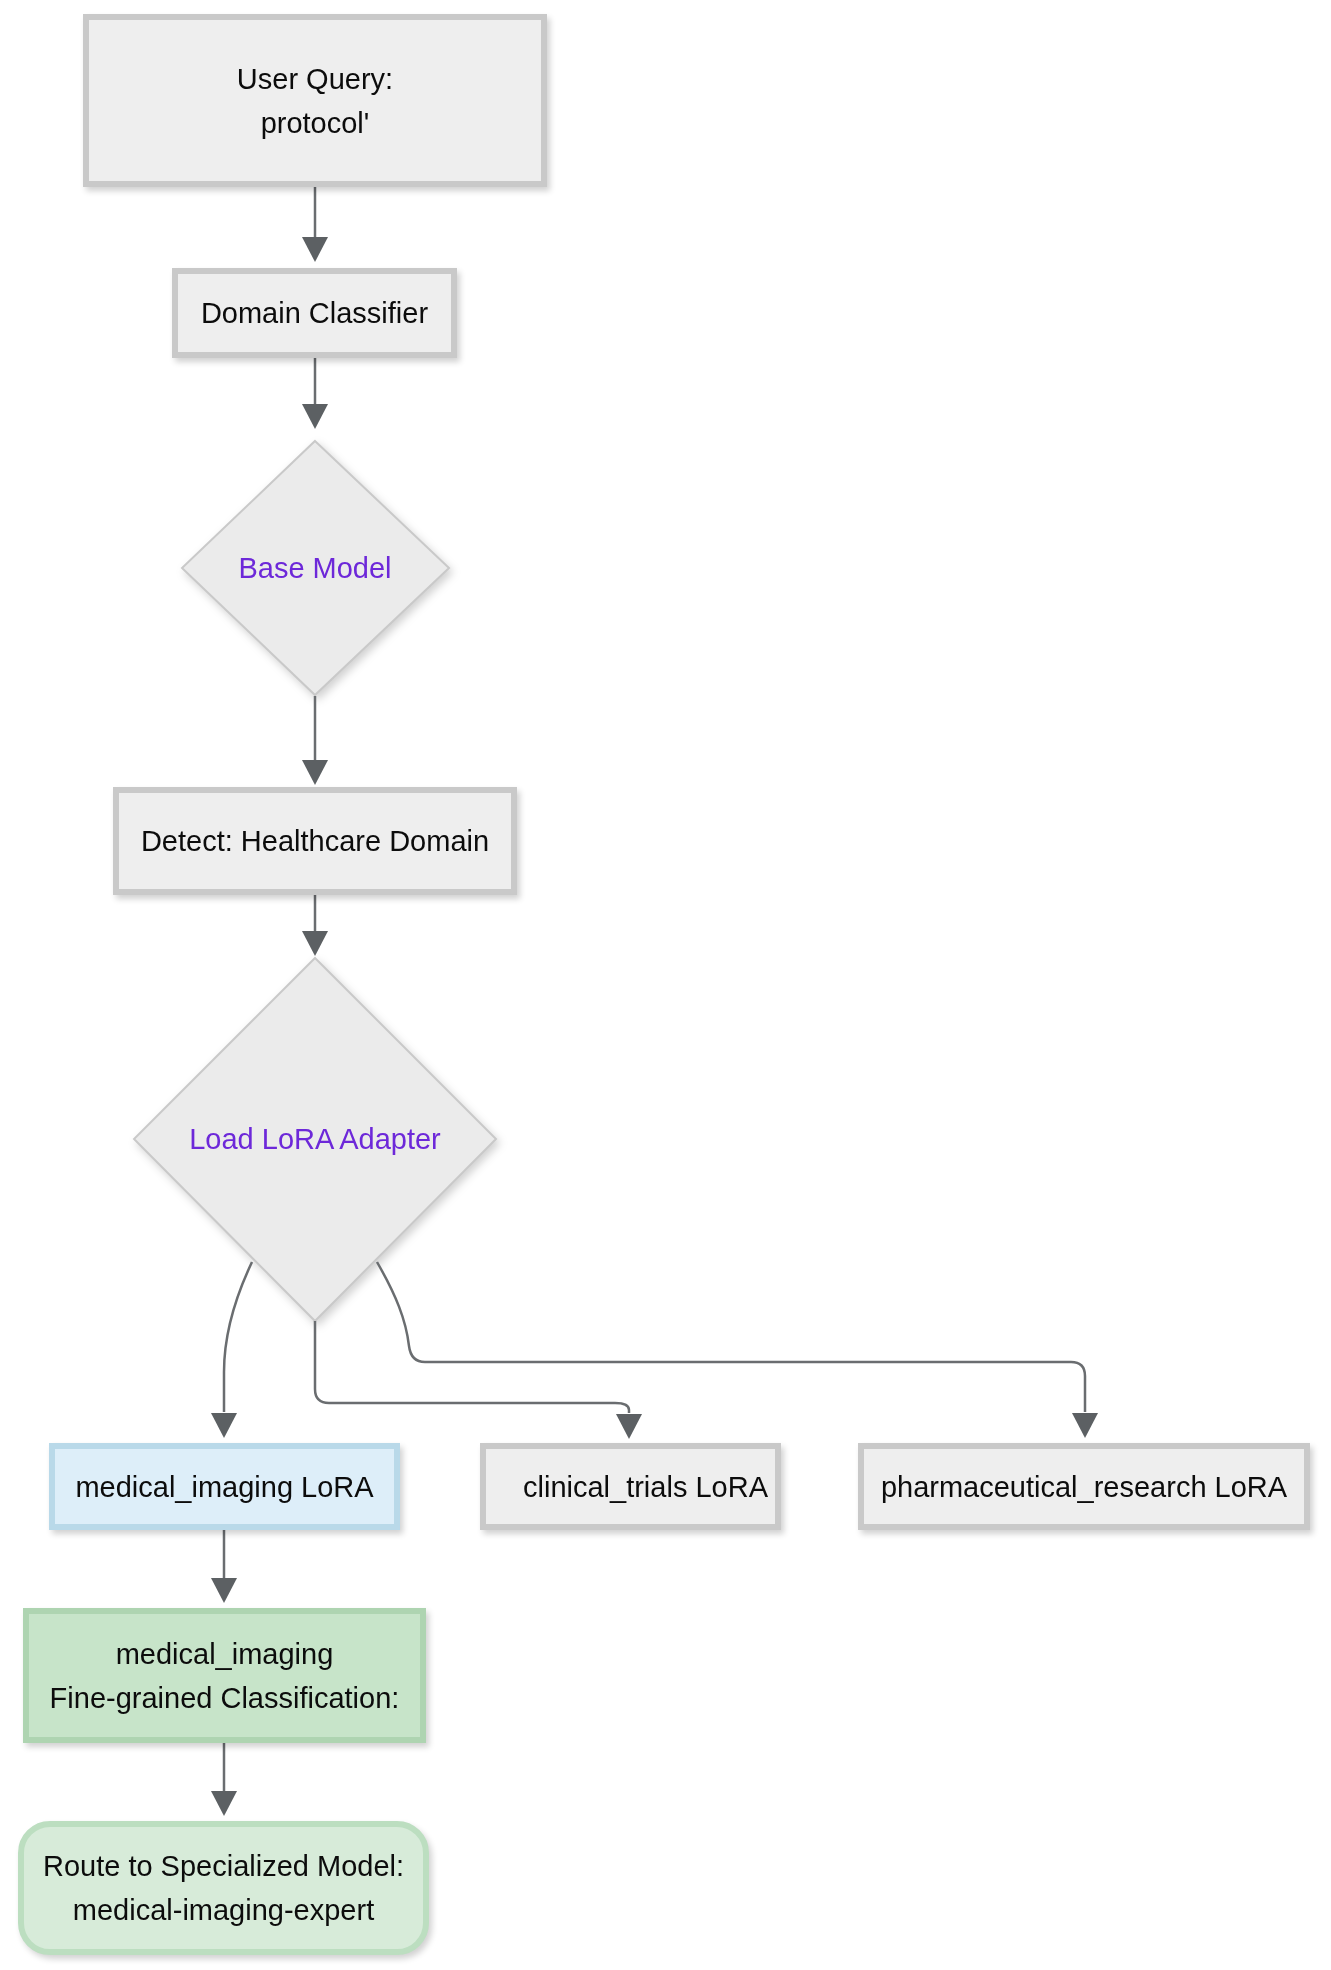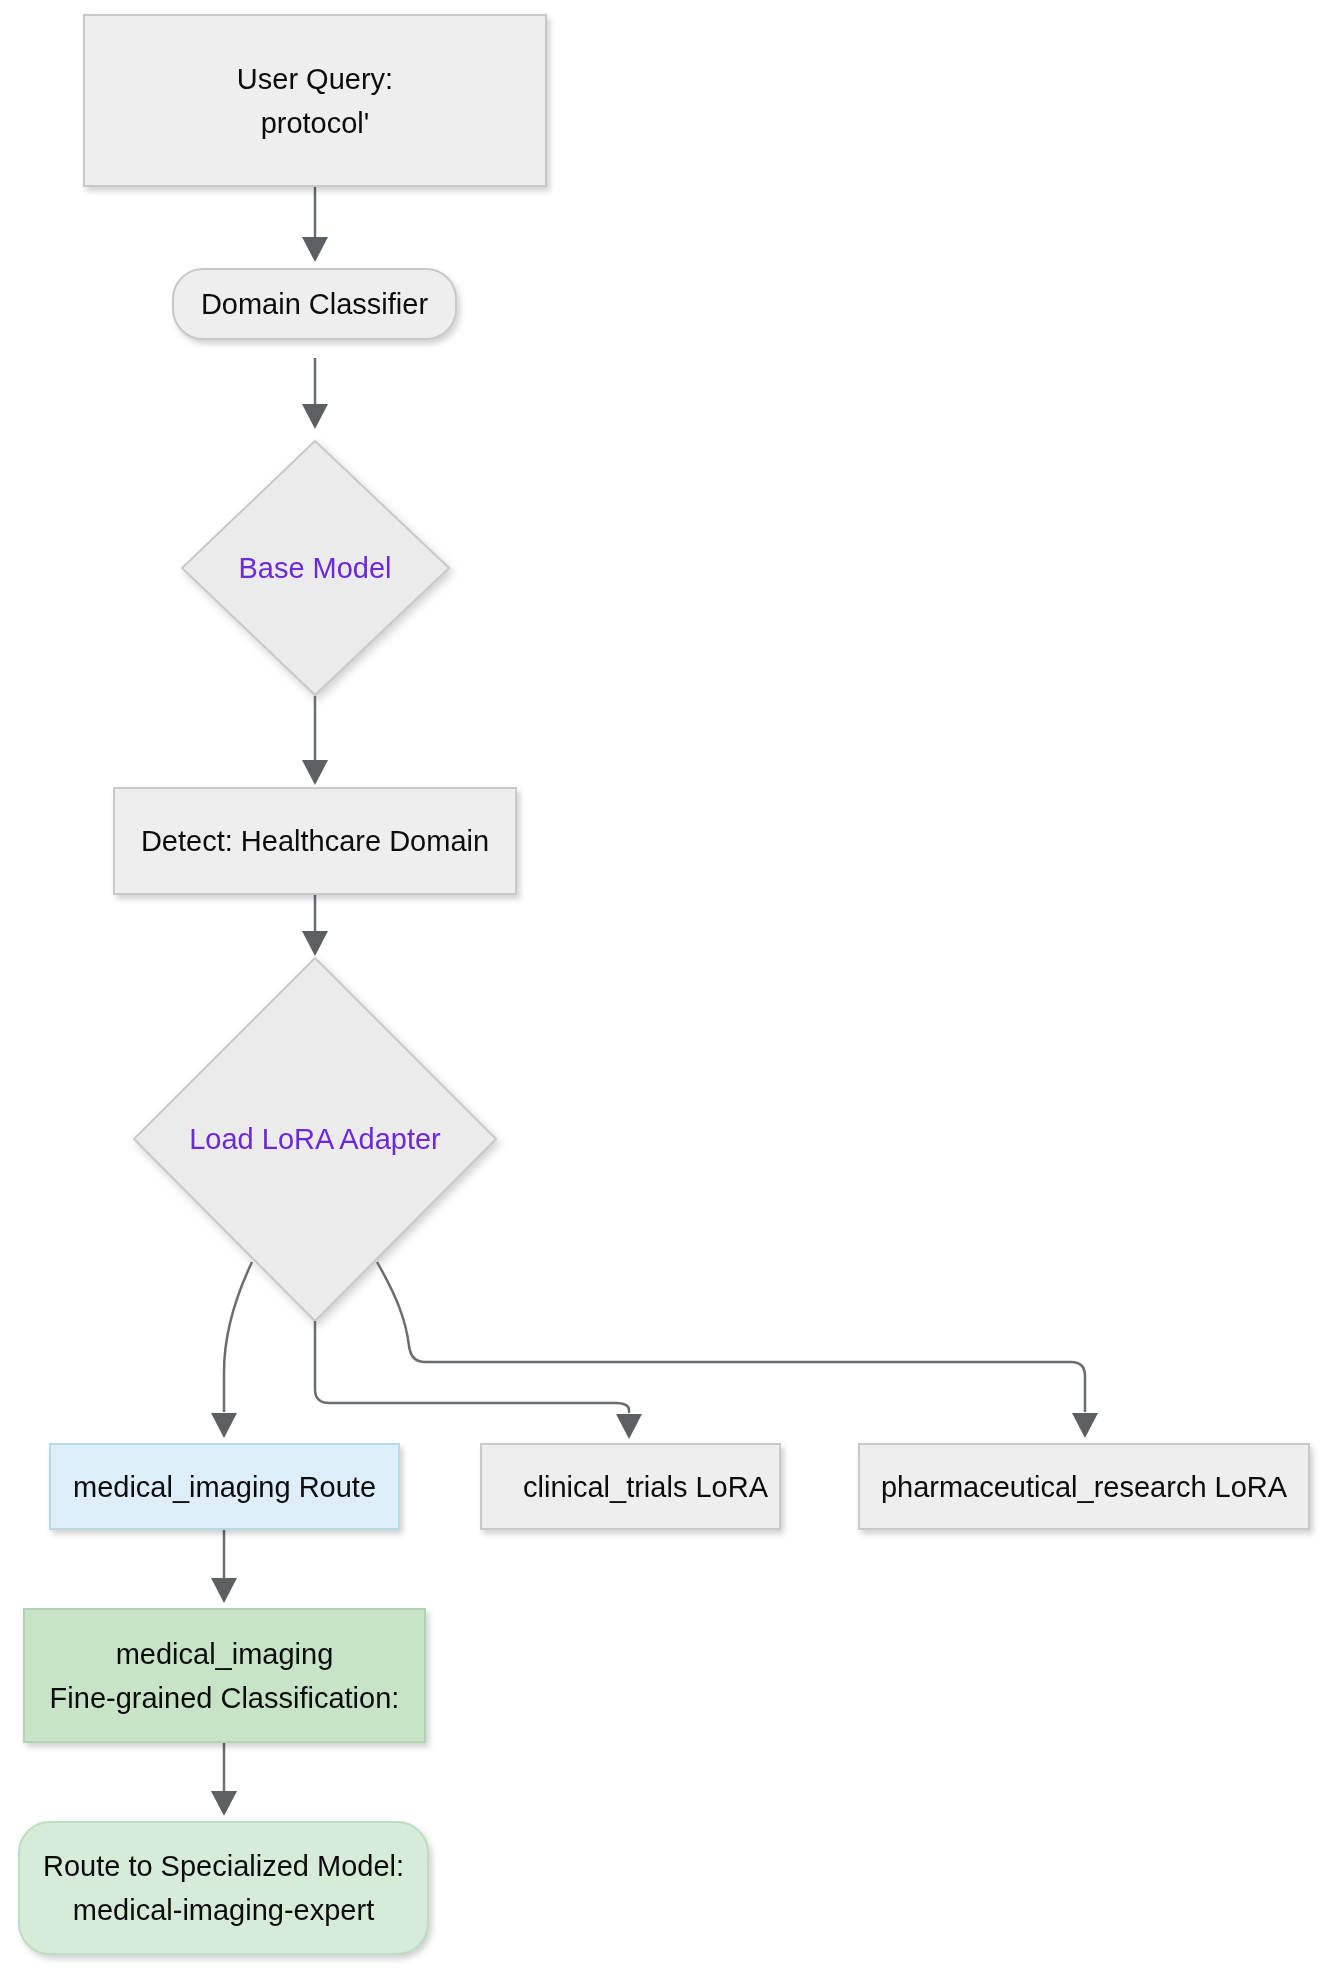--- a/index.html
+++ b/index.html
@@ -37,21 +37,21 @@
     display: flex;
     flex-direction: column;
     justify-content: center;
     align-items: center;
     text-align: center;
     font-size: 29px;
     line-height: 44px;
     color: #0c0c0c;
   }
   .rect {
-    border: 2px solid #701a75;
+    border: 6px solid #701a75;
     background: #eeeeee;
     box-shadow: 3px 4px 6px rgba(0,0,0,0.18);
     text-align: center;
   }
   .fill-gray  { background: #eeeeee; border-color: #c9c9c9; }
   .fill-blue  { background: #ddeef9; border-color: #b9d9e9; }
   .fill-green-dark  { background: #c7e4c9; border-color: #aed4b1; }
   .fill-green-light { background: #d7ebd9; border-color: #bcdec0; border-radius: 32px; }
   .diamond-label {
     position: absolute;
@@ -120,38 +120,38 @@
       <path class="edge-path" d="M224 1743 V1791"></path>
       <path class="arrow-head" d="M224 1816 L211 1791 L237 1791 Z"></path>
     </g>
   </svg>
 
   <div class="node rect fill-gray" style="left:83px; top:14px; width:464px; height:173px;">
     <div class="line">User Query:</div>
     <div class="line">protocol'</div>
   </div>
 
-  <div class="node rect fill-gray" style="left:172px; top:268px; width:285px; height:72px;border-radius:31px;">
+  <div class="node rect fill-gray" style="left:172px; top:268px; width:285px; height:90px;">
     <div class="line">Domain Classifier</div>
   </div>
 
   <div class="diamond-label" style="left:135px; top:546px; width:360px; height:44px;">
     <div class="line">Base Model</div>
   </div>
 
   <div class="node rect fill-gray" style="left:113px; top:787px; width:404px; height:108px;">
     <div class="line">Detect: Healthcare Domain</div>
   </div>
 
   <div class="diamond-label" style="left:115px; top:1117px; width:400px; height:44px;">
     <div class="line">Load LoRA Adapter</div>
   </div>
 
   <div class="node rect fill-blue" style="left:49px; top:1443px; width:351px; height:87px;">
-    <div class="line">medical_imaging Route</div>
+    <div class="line">medical_imaging LoRA</div>
   </div>
 
   <div class="node rect fill-gray" style="left:480px; top:1443px; width:301px; height:87px;padding-left:30px;">
     <div class="line">clinical_trials LoRA</div>
   </div>
 
   <div class="node rect fill-gray" style="left:858px; top:1443px; width:452px; height:87px;">
     <div class="line">pharmaceutical_research LoRA</div>
   </div>
 

